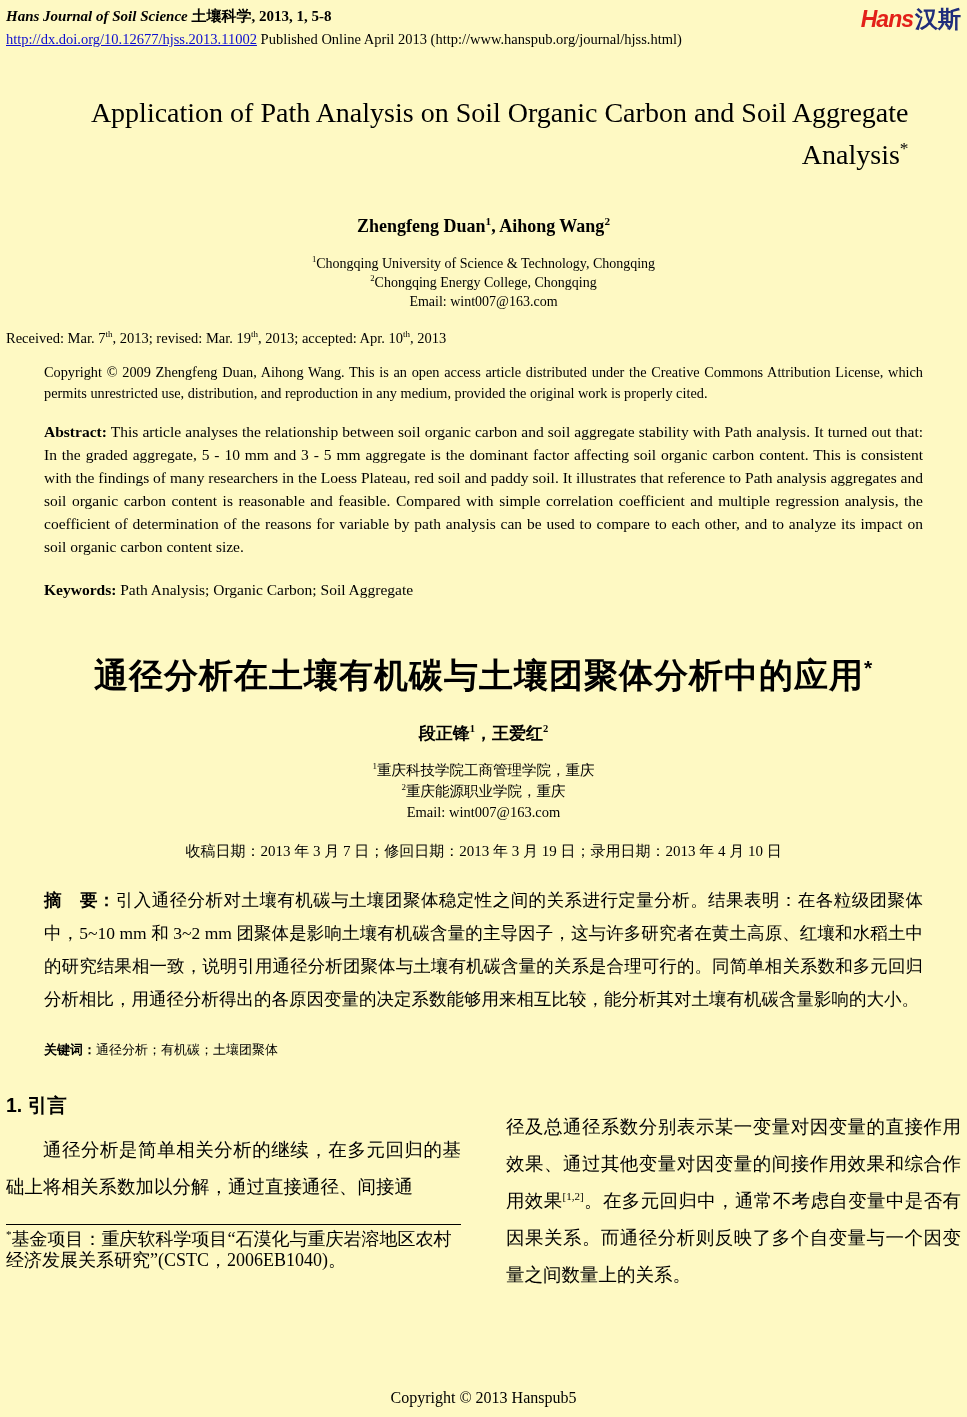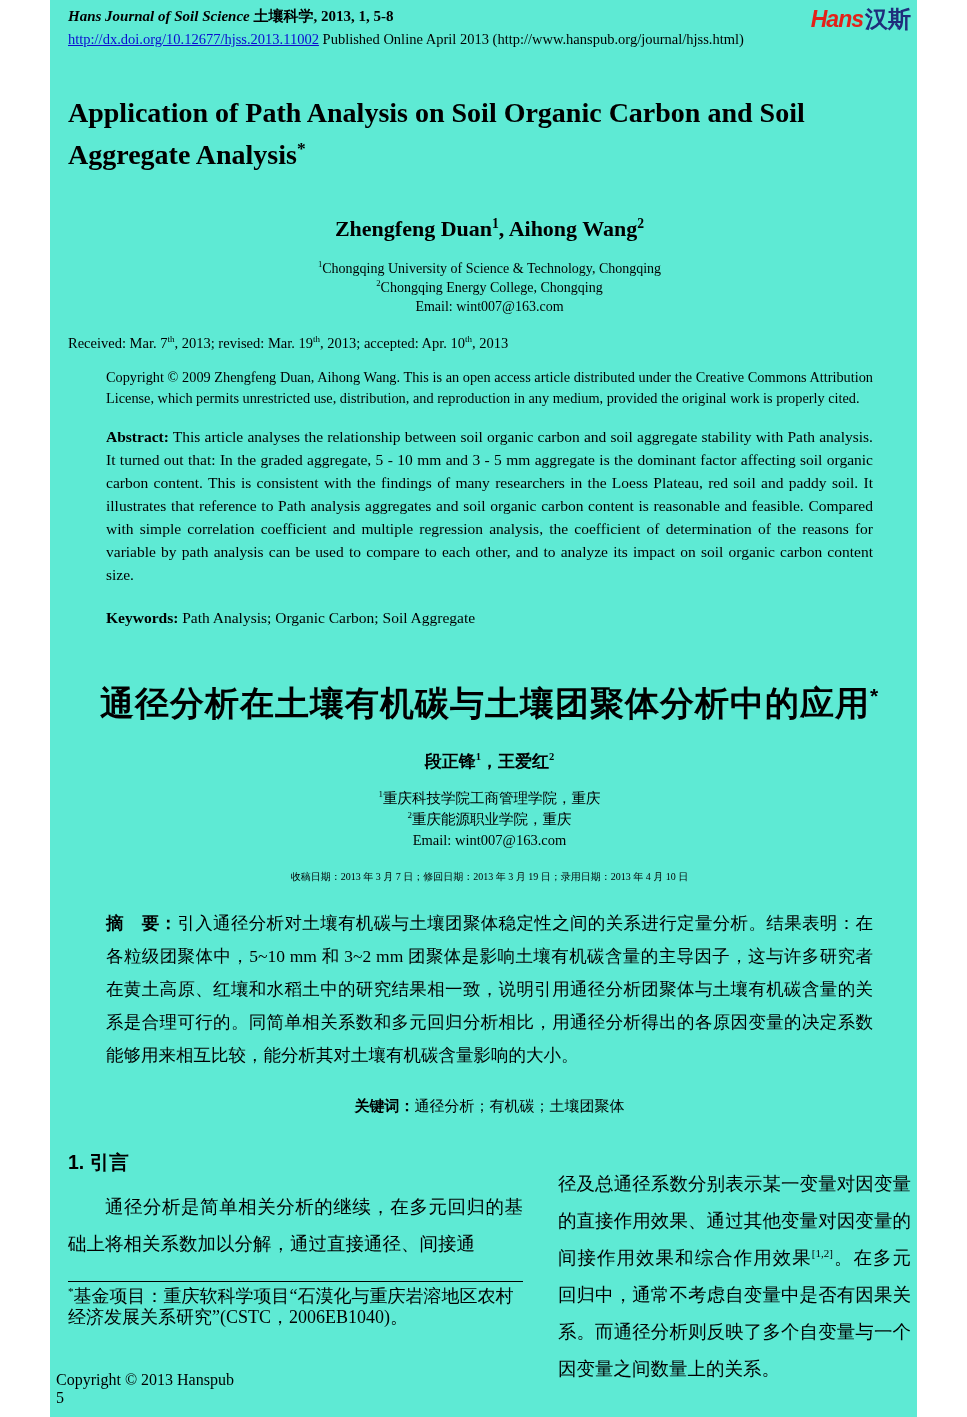--- a/index.html
+++ b/index.html
@@ -1,76 +1,76 @@
 <!DOCTYPE html>
 <html><head>
 <meta charset="utf-8">
 <style>
   html,body{margin:0;padding:0;background:#ffffff;}
   .page{
     position:relative;
-    width:867px;height:1417px;
+    width:967px;height:1417px;
     margin:0 auto;
-    background:#5eead4;
+    background:#fef9c3;
     color:#000;
     font-family:"Liberation Serif", serif;
     overflow:hidden;
     box-sizing:border-box;
-    padding:6px 6px 0 18px;
+    padding:6px 6px 0 6px;
   }
   
   .hdr{display:flex;justify-content:space-between;align-items:flex-start;}
   .hdr-left{font-size:15px;line-height:1.45;}
   .journal-en{font-weight:bold;font-style:italic;}
   .journal-cn{font-weight:bold;}
   .hdr-line2{font-size:14.5px;margin-top:1px;}
   .doi{color:#0b0bd0;text-decoration:underline;cursor:pointer;}
   .pub-note{color:#000;}
   .logo{font-family:"Liberation Sans", sans-serif;font-size:23px;font-weight:bold;white-space:nowrap;margin-top:-2px;}
   .logo-hans{color:#e32119;font-style:italic;letter-spacing:-1px;}
   .logo-cn{color:#1f2d7b;margin-left:2px;}
   
   .title-en{
-    text-align:left;font-weight:bold;font-size:28px;line-height:42px;
+    text-align:right;font-weight:normal;font-size:28px;line-height:42px;
     margin:42px auto 15px auto;max-width:850px;
   }
   sup{font-size:62%;line-height:0;}
-  .authors{ text-align:center;font-weight:bold;font-size:22px;margin-top:40px;}
+  .authors{ text-align:center;font-weight:bold;font-size:18px;margin-top:40px;}
   .affils{text-align:center;font-size:14px;line-height:19px;margin-top:17px;}
   .received{text-align:left;font-size:14.5px;margin-top:19px;}
   .abstract-zone{padding:0 38px;}
   .copyright-note{font-size:14.3px;line-height:21.5px;text-align:justify;margin-top:15px;}
   .abstract{font-size:15.5px;line-height:23px;text-align:justify;margin-top:15px;}
   .abstract b, .keywords b{font-weight:bold;}
   .keywords{font-size:15.5px;margin-top:23px;}
   
   .title-cn{text-align:center;font-weight:bold;font-size:34px;margin-top:54px;
     font-family:"Liberation Sans", sans-serif;letter-spacing:1px;}
   .authors-cn{text-align:center;font-size:17px;font-weight:bold;}
   .affils-cn{text-align:center;font-size:14.5px;line-height:21px;margin-top:15px;}
-  .dates-cn{text-align:center;font-size:10px;margin-top:19px;}
+  .dates-cn{text-align:center;font-size:15px;margin-top:19px;}
   .abstract-cn{font-size:17.5px;line-height:33px;text-align:justify;margin-top:23px;}
   .label-hei{font-family:"Liberation Sans", sans-serif;font-weight:bold;}
-  .keywords-cn{font-size:15px;margin-top:25px;text-align:center;}
+  .keywords-cn{font-size:13px;margin-top:25px;}
   
   .columns{display:flex;margin-top:33px;}
   .col{width:455px;}
   .col-gap{width:45px;}
   .sec-heading{font-family:"Liberation Sans", sans-serif;font-weight:bold;font-size:19.5px;}
   .body-par{font-size:18.5px;line-height:37px;text-align:justify;margin-top:13px;}
   .indent{text-indent:2em;}
   .col-right .body-par{margin-top:0;padding-top:17px;}
   .cite{font-size:11px;vertical-align:super;line-height:0;}
   
   .footnote{margin-top:16px;border-top:1.5px solid #000;padding-top:4px;
     font-size:18px;line-height:21px;width:455px;}
   
   .footer{
     position:absolute;left:6px;right:6px;bottom:10px;
-    display:flex;justify-content:flex-end;font-size:16px;flex-direction:column;
+    display:flex;justify-content:center;font-size:16px;
   }
 </style>
 </head>
 <body>
 
 <div class="page">
 
   <div class="hdr">
     <div class="hdr-left">
       <div>

